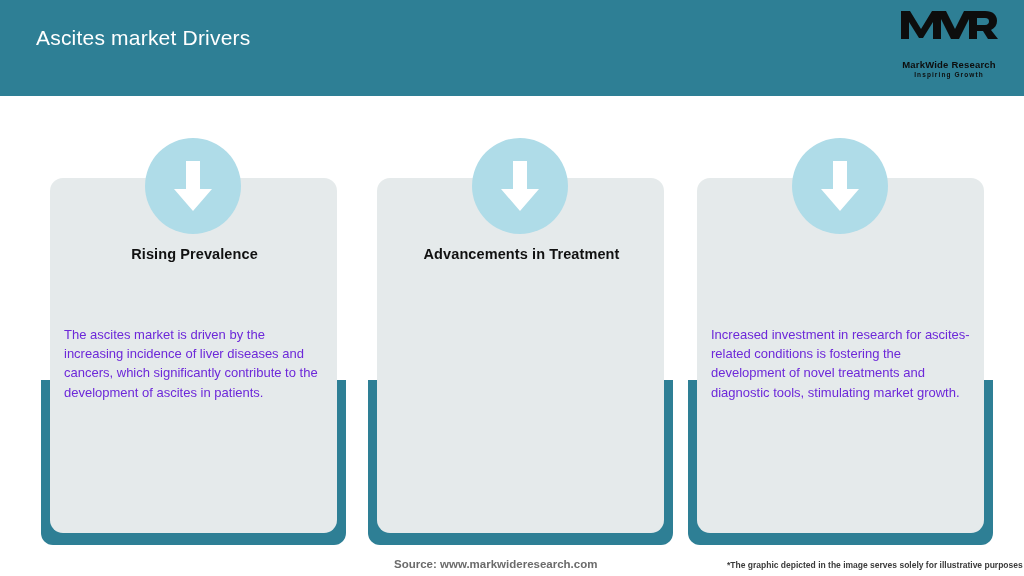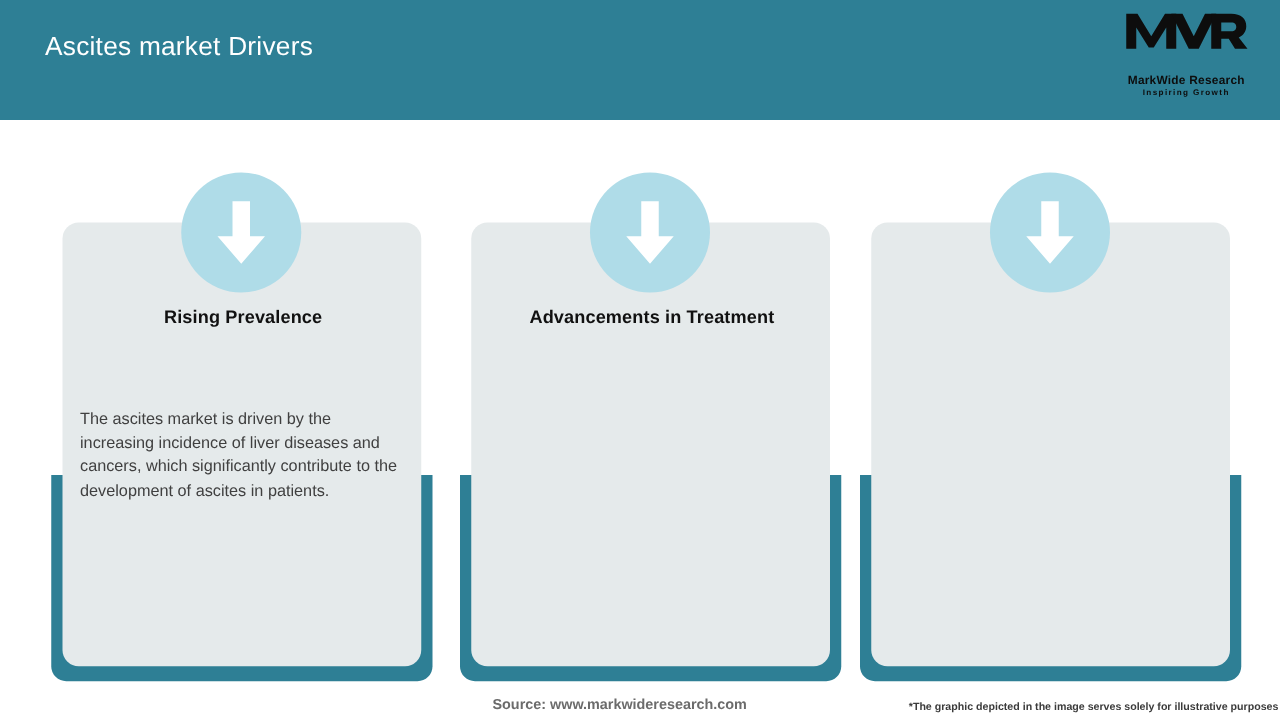--- a/index.html
+++ b/index.html
@@ -135,21 +135,21 @@
     letter-spacing: 0.1px;
   }
 
   .card-body {
     position: absolute;
     left: 23px;
     top: 229px;
     width: 262px;
     font-size: 13px;
     line-height: 19.2px;
-    color: #404040;
+    color: #6d28d9;
     text-align: left;
   }
 
   
   .footer-source {
     position: absolute;
     left: 394px;
     top: 558px;
     font-size: 11.5px;
     font-weight: bold;
@@ -209,18 +209,19 @@
   </div>
 
   <div class="card-wrap c2">
     <div class="accent"></div>
     <div class="panel"></div>
     <div class="badge">
       <svg width="44" height="54" viewBox="0 0 44 54">
         <path d="M15 2 L29 2 L29 30 L41 30 L22 52 L3 30 L15 30 Z" fill="#FFFFFF"></path>
       </svg>
     </div>
+    <div class="card-body">Increased investment in research for ascites-related conditions is fostering the development of novel treatments and diagnostic tools, stimulating market growth.</div>
   </div>
 
 </div>
 
 <div class="footer-source">Source: www.markwideresearch.com</div>
 <div class="footer-note">*The graphic depicted in the image serves solely for illustrative purposes</div>
 
 </body></html>

